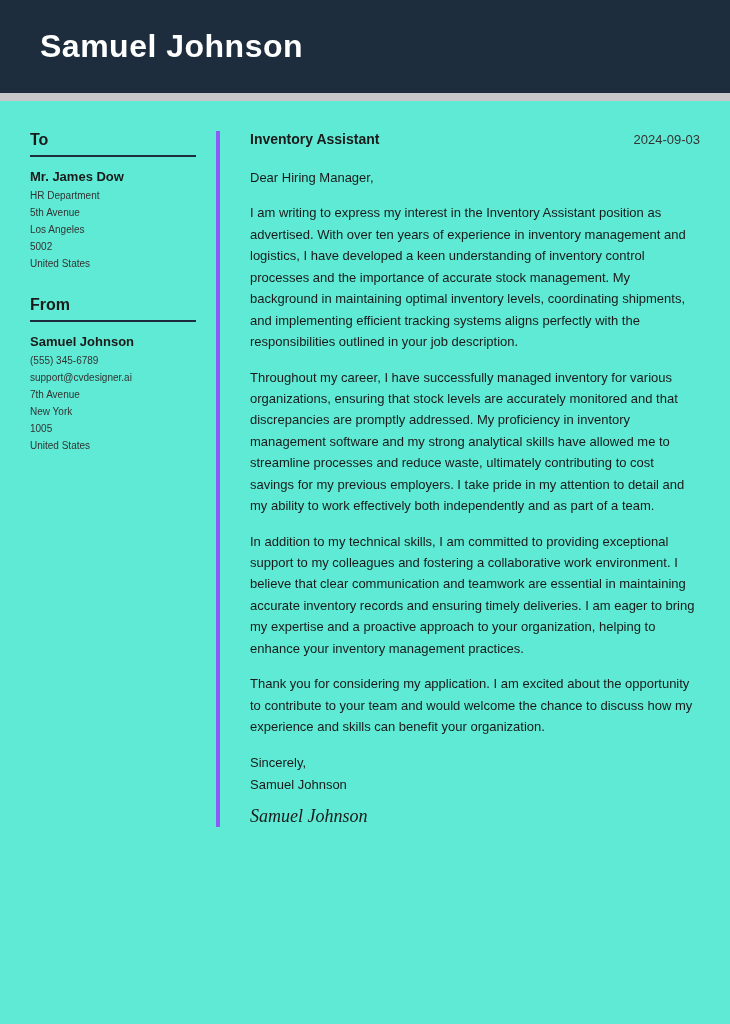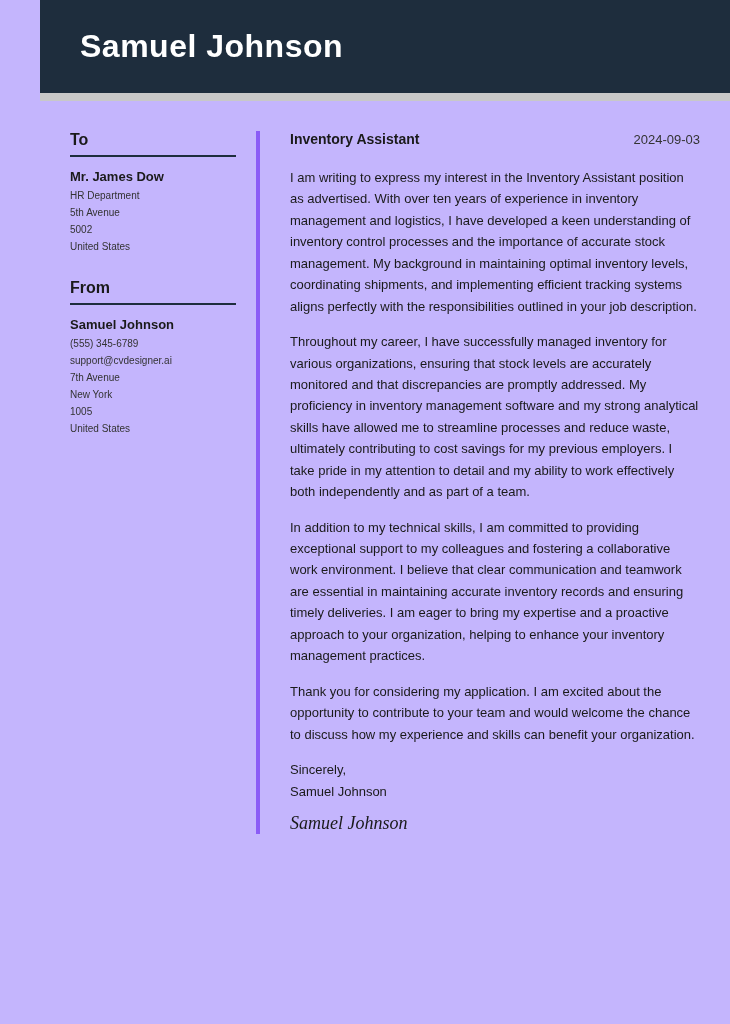--- a/index.html
+++ b/index.html
@@ -11,22 +11,21 @@
     body {
       width: 730px;
       min-height: 1024px;
       font-family: 'Arial', sans-serif;
       background: #f0f0f0;
     }
 
     .page {
       width: 730px;
       min-height: 1024px;
-      background: #c4b5fd;
-      padding-left: 40px;
+      background: #5eead4;
     }
 
     
     .header {
       background: #1e2d3d;
       padding: 28px 40px 28px 40px;
     }
 
     .header-name {
       color: #ffffff;
@@ -147,20 +146,21 @@
   <div class="content">
 
     <div class="sidebar">
 
       <div class="sidebar-section">
         <div class="sidebar-section-title">To</div>
         <hr class="sidebar-divider">
         <div class="sidebar-recipient-name">Mr. James Dow</div>
         <div class="sidebar-text">HR Department</div>
         <div class="sidebar-text">5th Avenue</div>
+        <div class="sidebar-text">Los Angeles</div>
         <div class="sidebar-text">5002</div>
         <div class="sidebar-text">United States</div>
       </div>
 
       <div class="sidebar-section">
         <div class="sidebar-section-title">From</div>
         <hr class="sidebar-divider">
         <div class="sidebar-recipient-name">Samuel Johnson</div>
         <div class="sidebar-text">(555) 345-6789</div>
         <div class="sidebar-text">support@cvdesigner.ai</div>
@@ -173,20 +173,21 @@
     </div>
 
     <div class="main-body">
 
       <div class="job-title-row">
         <div class="job-title">Inventory Assistant</div>
         <div class="date">2024-09-03</div>
       </div>
 
       <div class="letter-body">
+        <p>Dear Hiring Manager,</p>
         <p>I am writing to express my interest in the Inventory Assistant position as advertised. With over ten years of experience in inventory management and logistics, I have developed a keen understanding of inventory control processes and the importance of accurate stock management. My background in maintaining optimal inventory levels, coordinating shipments, and implementing efficient tracking systems aligns perfectly with the responsibilities outlined in your job description.</p>
         <p>Throughout my career, I have successfully managed inventory for various organizations, ensuring that stock levels are accurately monitored and that discrepancies are promptly addressed. My proficiency in inventory management software and my strong analytical skills have allowed me to streamline processes and reduce waste, ultimately contributing to cost savings for my previous employers. I take pride in my attention to detail and my ability to work effectively both independently and as part of a team.</p>
         <p>In addition to my technical skills, I am committed to providing exceptional support to my colleagues and fostering a collaborative work environment. I believe that clear communication and teamwork are essential in maintaining accurate inventory records and ensuring timely deliveries. I am eager to bring my expertise and a proactive approach to your organization, helping to enhance your inventory management practices.</p>
         <p>Thank you for considering my application. I am excited about the opportunity to contribute to your team and would welcome the chance to discuss how my experience and skills can benefit your organization.</p>
       </div>
 
       <div class="signature-text">
         <div>Sincerely,</div>
         <div>Samuel Johnson</div>
       </div>

